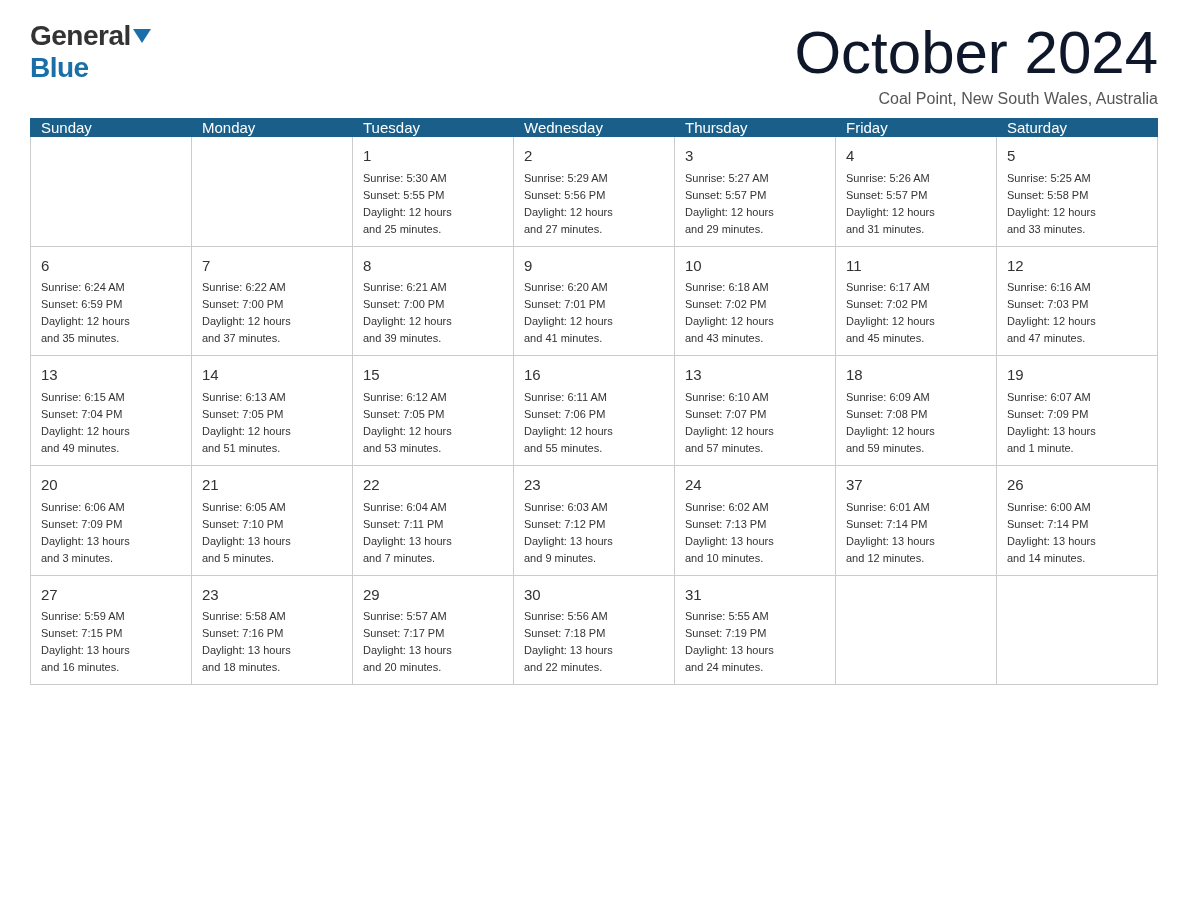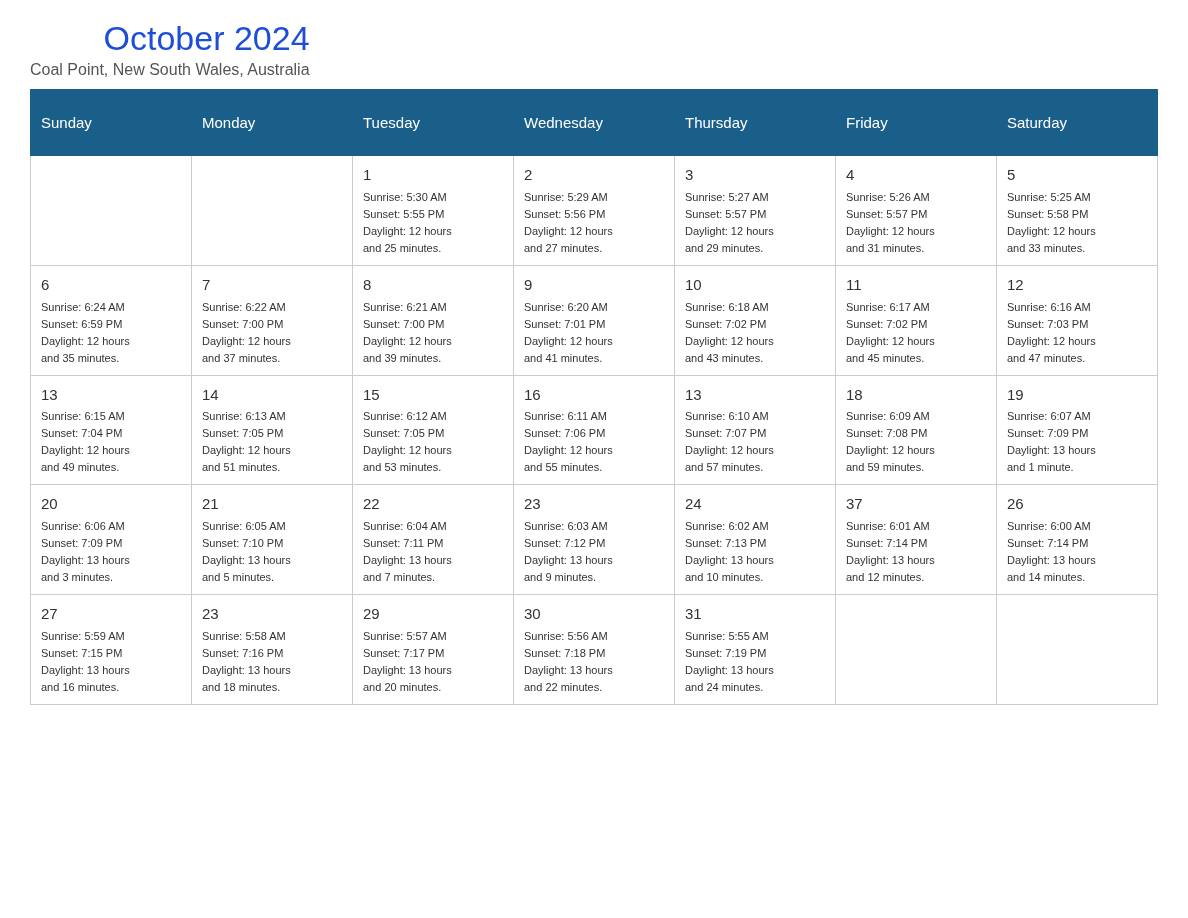--- a/index.html
+++ b/index.html
@@ -42,39 +42,39 @@
       border-left: 9px solid transparent;
       border-right: 9px solid transparent;
       border-top: 14px solid #1a6fa8;
       margin-left: 2px;
       vertical-align: middle;
     }
     .title-area {
       text-align: right;
     }
     .month-title {
-      font-size: 34px;
+      font-size: 60px;
       font-weight: 300;
-      color: #1d4ed8;
+      color: #0f172a;
       line-height: 1.1;
     }
     .location {
       font-size: 16px;
       color: #555;
       margin-top: 4px;
     }
     .calendar-table {
       width: 100%;
       border-collapse: collapse;
       margin-top: 10px;
     }
     .calendar-table th {
       background-color: #1a5f8a;
       color: #fff;
-      padding: 24px 10px;
+      padding: 0 10px;
       text-align: left;
       font-size: 15px;
       font-weight: normal;
       border: 1px solid #1a5f8a;
     }
     .calendar-table td {
       vertical-align: top;
       padding: 8px 10px;
       border: 1px solid #ccc;
       width: 14.28%;
@@ -97,20 +97,29 @@
       background: #fff;
     }
     tr:not(:last-child) td {
       border-bottom: 1px solid #ccc;
     }
   </style>
 </head>
 <body>
 
 <div class="header">
+  <div class="logo">
+    <div style="display:flex; align-items:center;">
+      <span class="logo-general">General</span>
+      <span class="logo-triangle"></span>
+    </div>
+    <div>
+      <span class="logo-blue">Blue</span>
+    </div>
+  </div>
   <div class="title-area">
     <div class="month-title">October 2024</div>
     <div class="location">Coal Point, New South Wales, Australia</div>
   </div>
 </div>
 
 <table class="calendar-table">
   <thead>
     <tr>
     <th>Sunday</th>

